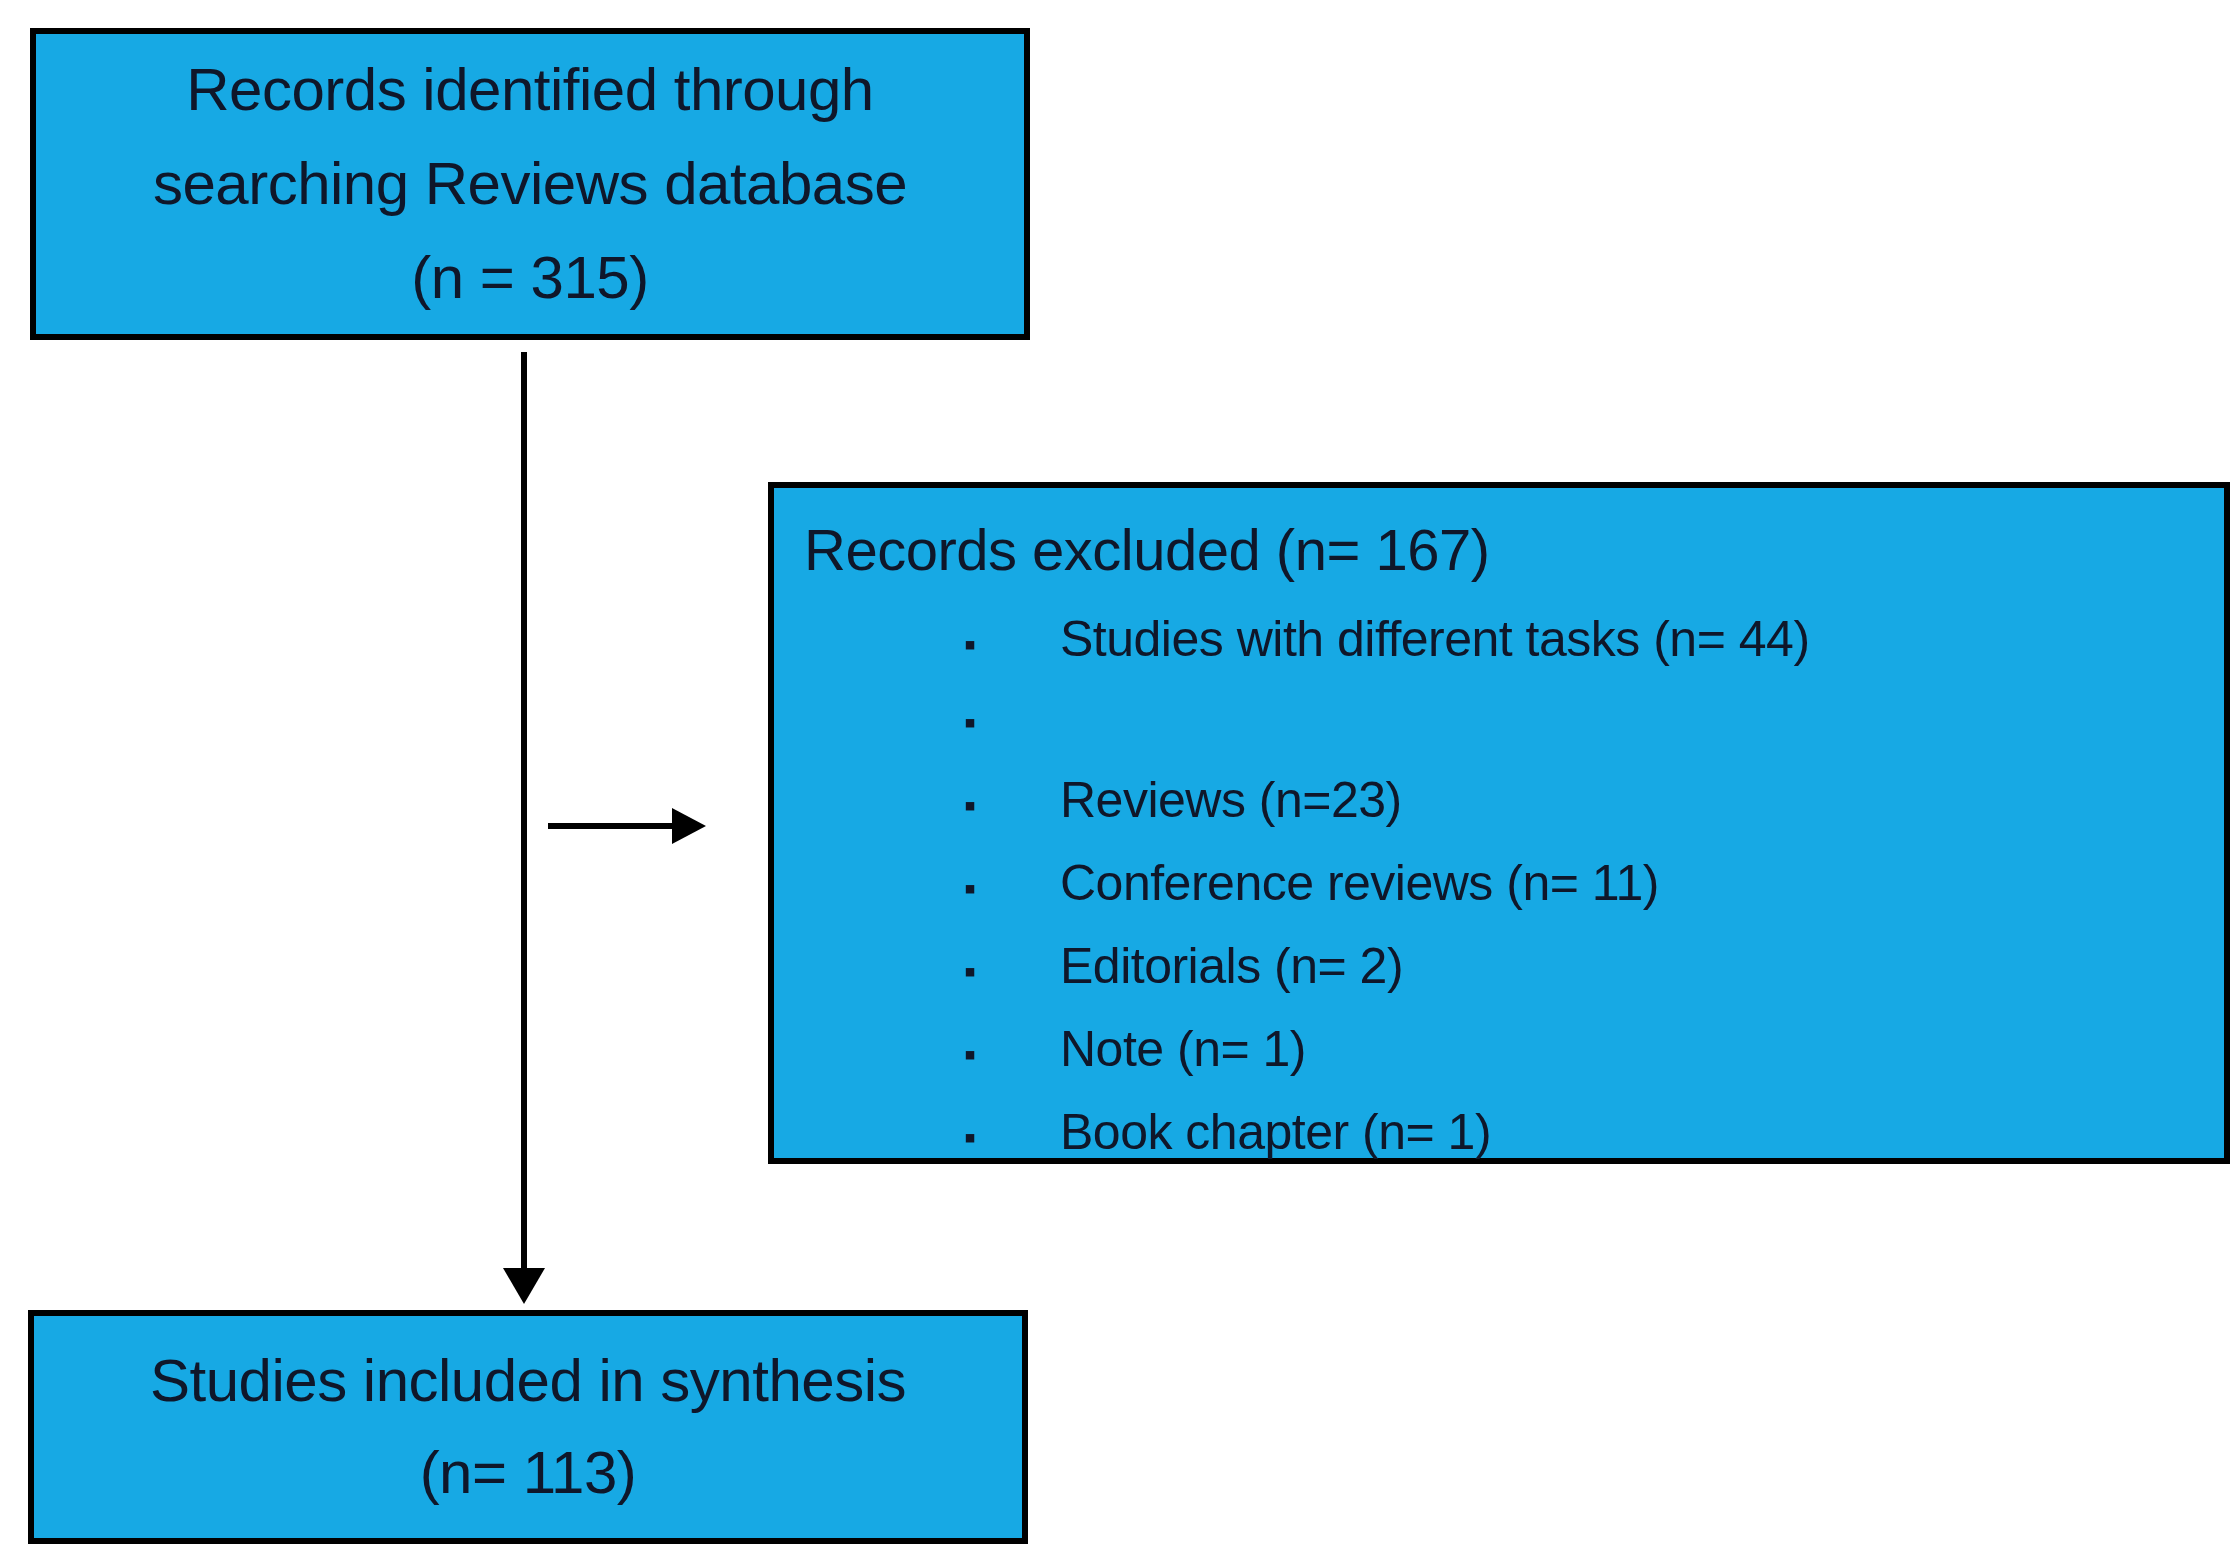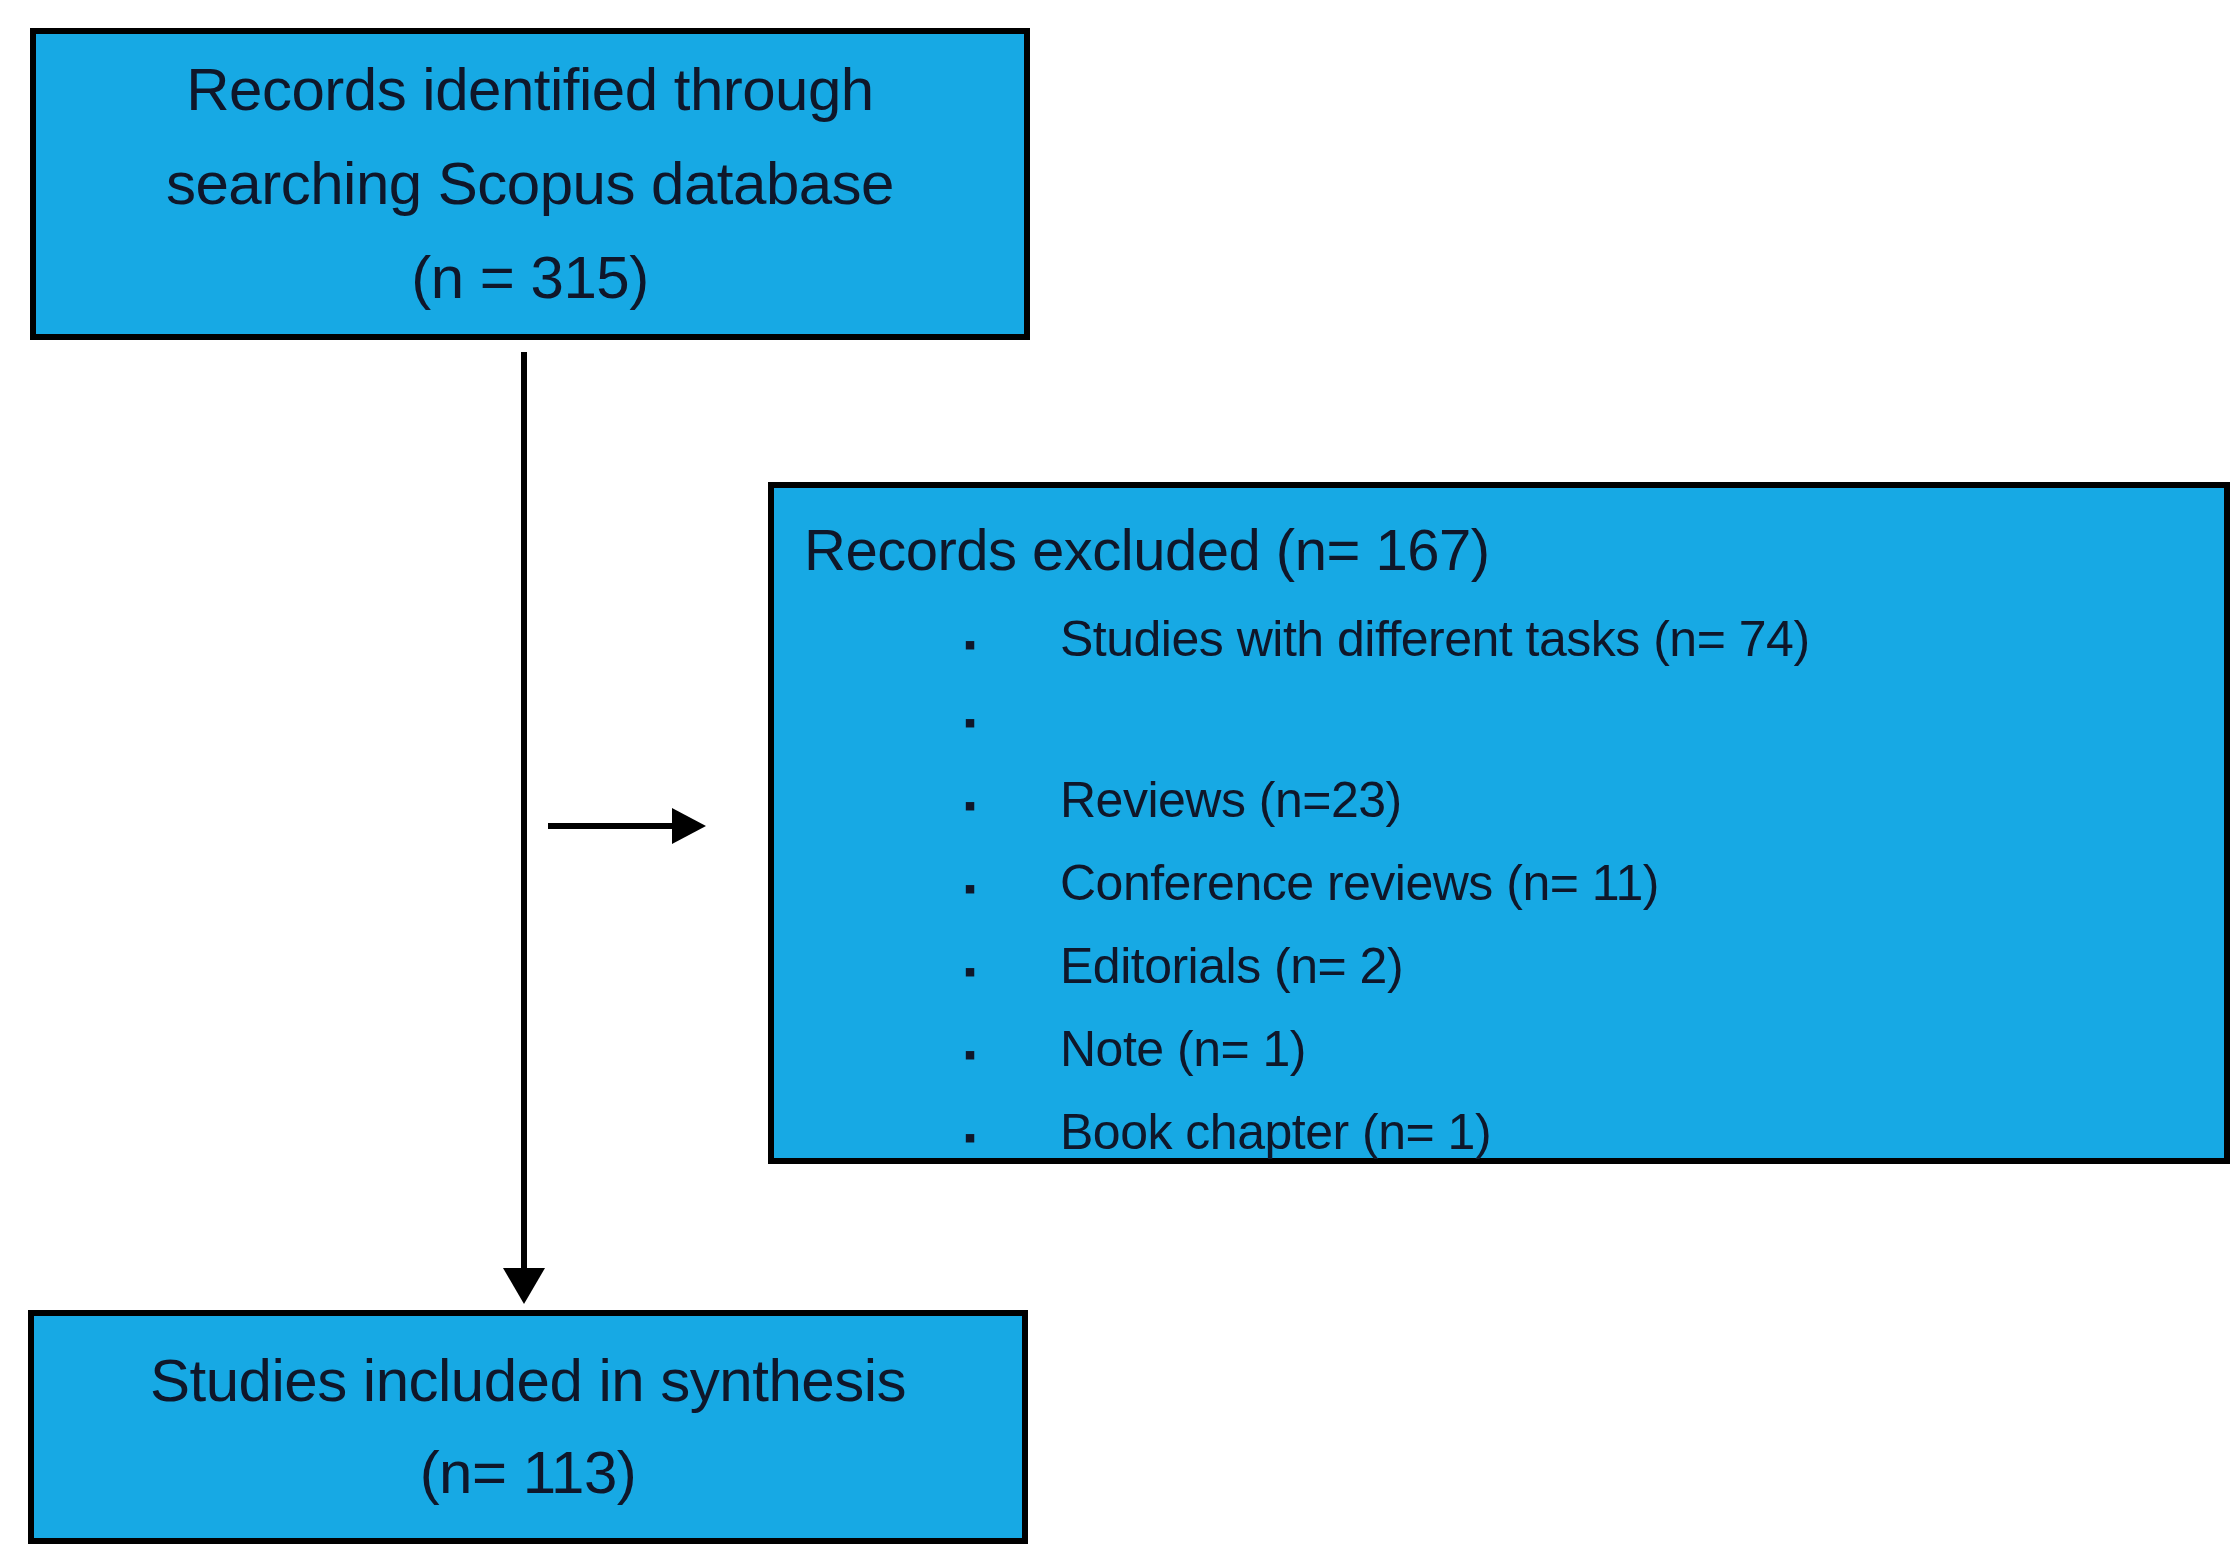--- a/index.html
+++ b/index.html
@@ -126,36 +126,36 @@
     border-left: 34px solid #000000;
   }
 </style>
 </head>
 <body>
 
 <div class="canvas">
 
   <div class="box top-box">
     <div class="line">Records identified through</div>
-    <div class="line">searching Scopus database</div>
+    <div class="line">searching Reviews database</div>
     <div class="line">(n = 315)</div>
   </div>
 
   <div class="arrow-down-shaft"></div>
   <div class="arrow-down-head"></div>
 
   <div class="arrow-right-shaft"></div>
   <div class="arrow-right-head"></div>
 
   <div class="box excluded-box">
     <div class="excl-title">Records excluded (n= 167)</div>
     <ul class="excl-list">
       <li>
         <span class="bullet">▪</span>
-        <span>Studies with different tasks (n= 74)</span>
+        <span>Studies with different tasks (n= 44)</span>
       </li>
       <li>
         <span class="bullet">▪</span>
       </li>
       <li>
         <span class="bullet">▪</span>
         <span>Reviews (n=23)</span>
       </li>
       <li>
         <span class="bullet">▪</span>

